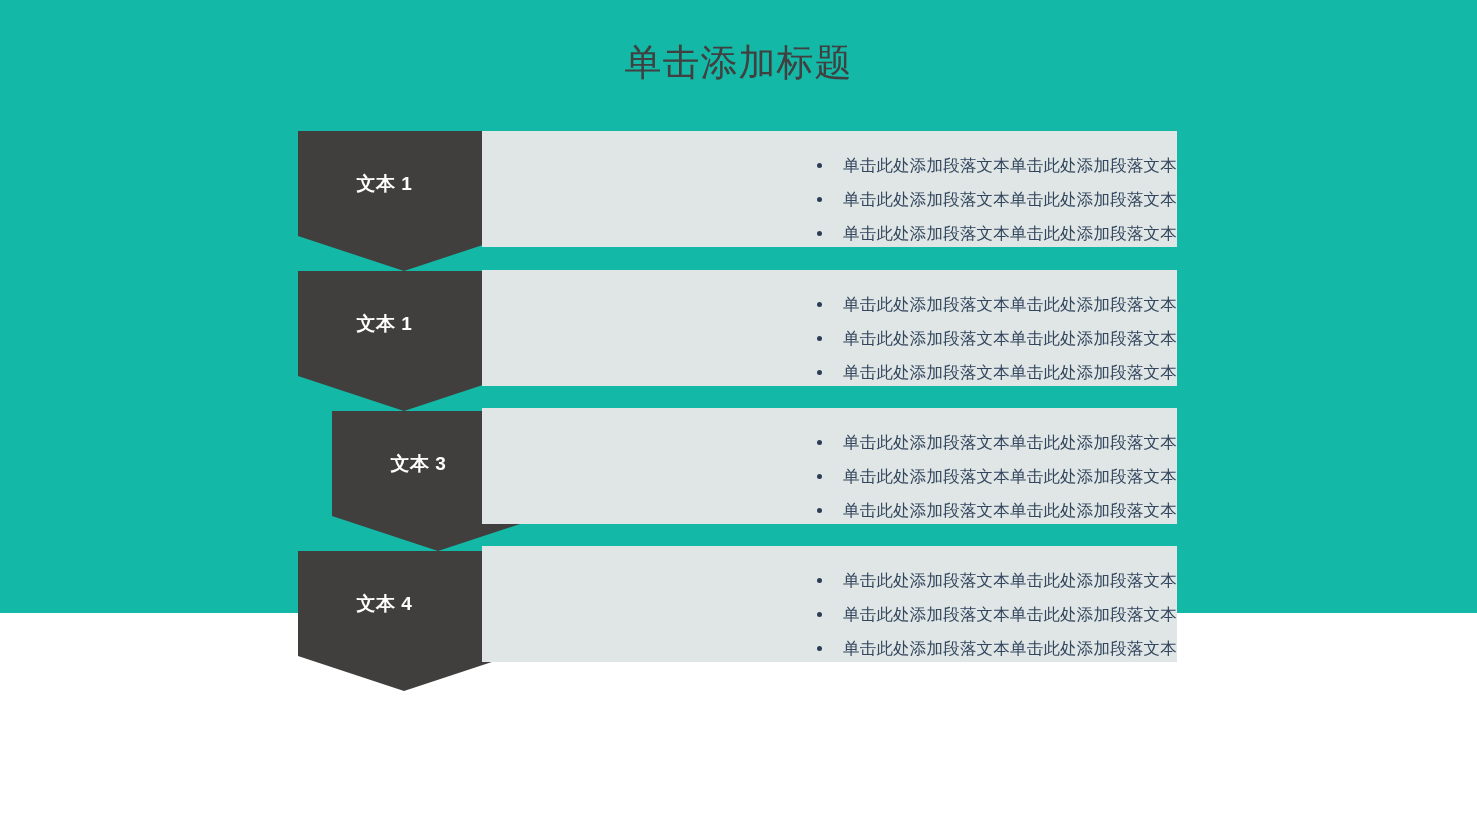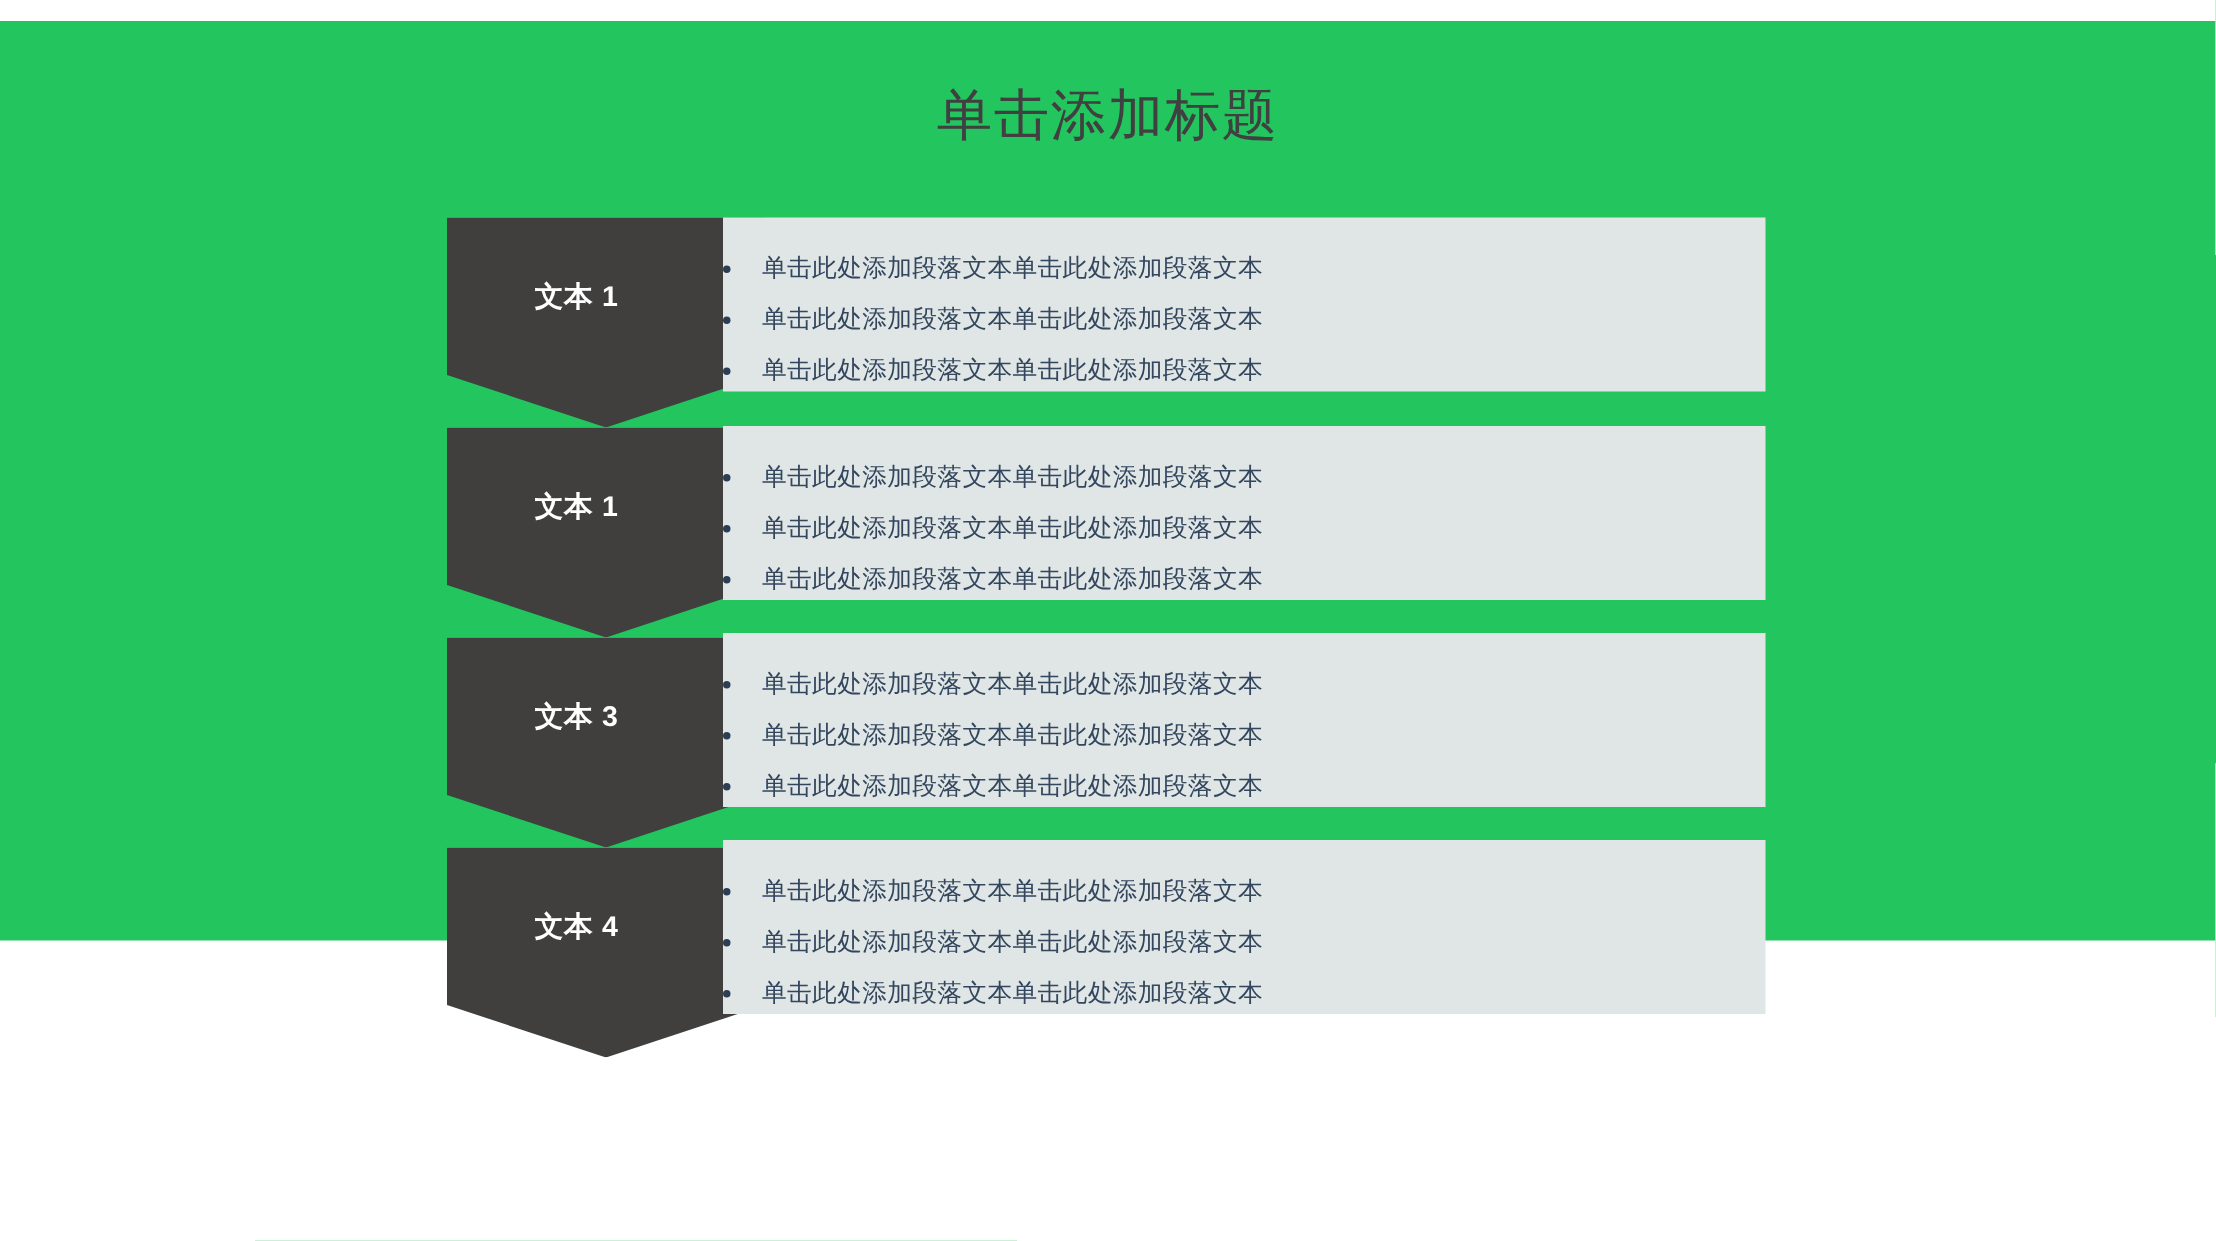--- a/index.html
+++ b/index.html
@@ -11,24 +11,24 @@
     width: 1477px;
     height: 827px;
     overflow: hidden;
     font-family: "Liberation Sans", "DejaVu Sans", sans-serif;
     position: relative;
   }
 
   #slide {
     position: absolute;
     left: 0;
-    top: 14px;
+    top: 0;
     width: 1477px;
     height: 613px;
-    background: #22c55e;
+    background: #14b8a6;
   }
 
   
   #page-title {
     position: absolute;
     left: 0;
     top: 36px;
     width: 1477px;
     text-align: center;
     font-size: 37px;
@@ -92,20 +92,22 @@
     background: #dfe6e5;
     box-sizing: border-box;
     padding: 17px 0 0 0;
   }
 
   .bullet-line {
     position: relative;
     height: 34px;
     display: flex;
     align-items: center;
+    padding-left: 22px;
+    justify-content: flex-end;
   }
 
   .bullet-dot {
     width: 5px;
     height: 5px;
     border-radius: 50%;
     background: #2c3e55;
     flex: 0 0 auto;
     margin-right: 21px;
   }
@@ -161,21 +163,21 @@
           <span class="bullet-text">单击此处添加段落文本单击此处添加段落文本</span>
         </div>
         <div class="bullet-line">
           <span class="bullet-dot"></span>
           <span class="bullet-text">单击此处添加段落文本单击此处添加段落文本</span>
         </div>
       </div>
     </div>
 
     <div class="row" style="top:411px;">
-      <div class="chevron" style="top:0;">
+      <div class="chevron" style="top:0;margin-left:34px;">
         <div class="chevron-label">文本 3</div>
       </div>
       <div class="panel" style="top:-3px;">
         <div class="bullet-line">
           <span class="bullet-dot"></span>
           <span class="bullet-text">单击此处添加段落文本单击此处添加段落文本</span>
         </div>
         <div class="bullet-line">
           <span class="bullet-dot"></span>
           <span class="bullet-text">单击此处添加段落文本单击此处添加段落文本</span>

